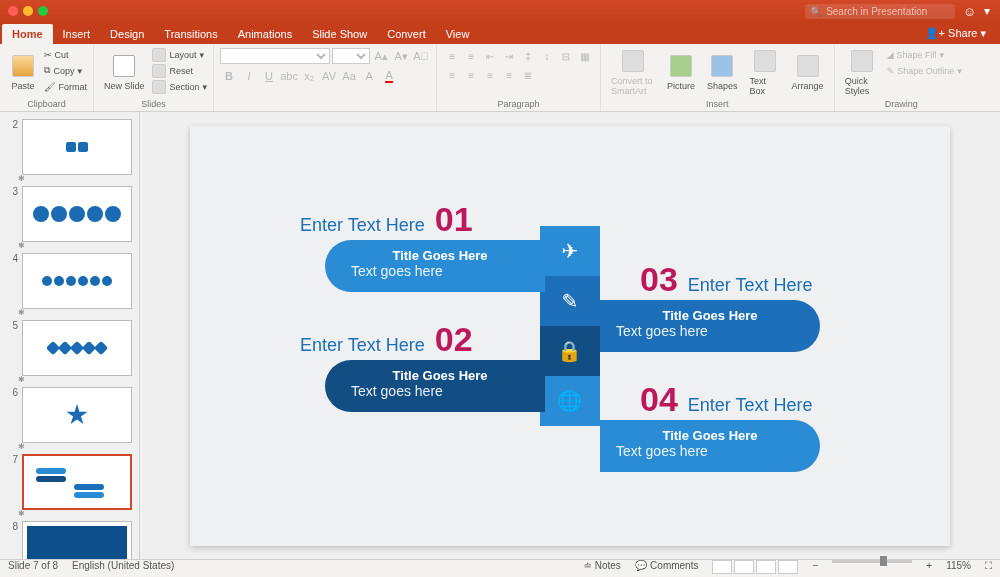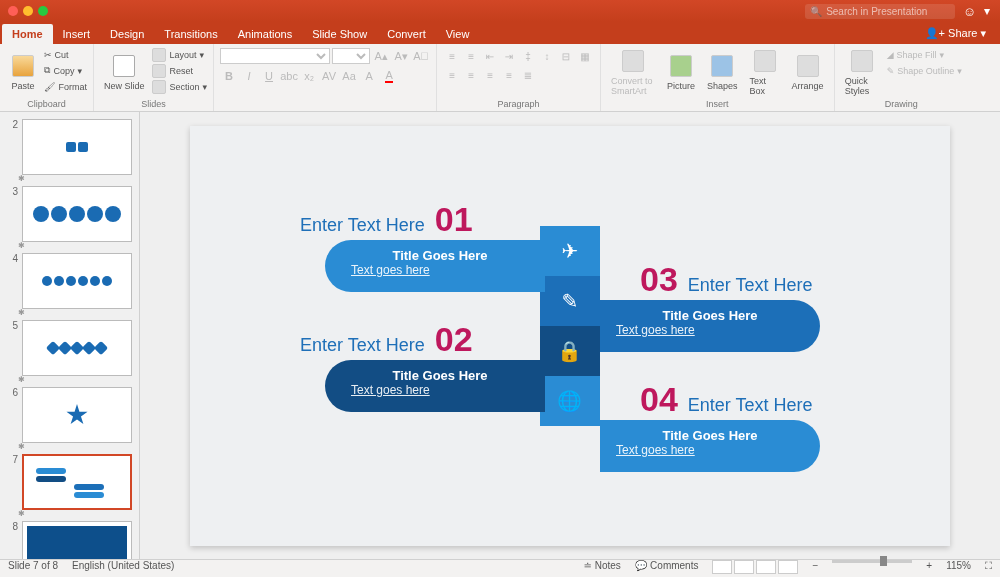--- a/index.html
+++ b/index.html
@@ -54,21 +54,21 @@
 .thumb-preview{position:absolute;inset:4px;}
 
 
 .canvas-area{flex:1;background:#efefef;display:flex;align-items:center;justify-content:center;position:relative;}
 .slide{width:760px;height:420px;background:#eef0f2;box-shadow:0 2px 6px rgba(0,0,0,0.2);position:relative;}
 .ri-header{font-size:18px;color:#1e6fb8;font-weight:400;display:flex;align-items:baseline;gap:10px;white-space:nowrap;}
 .ri-num{font-size:34px;font-weight:700;color:#be185d;}
 .ri-pill{width:220px;height:52px;border-radius:0 26px 26px 0;padding:8px 16px;color:#fff;margin-top:4px;}
 .ri-pill.left{border-radius:26px 0 0 26px;text-align:left;padding-left:26px;}
 .ri-title{font-size:13px;font-weight:600;text-align:center;}
-.ri-sub{font-size:12px;opacity:0.9;text-decoration:underline;}
+.ri-sub{font-size:14px;opacity:0.9;}
 
 .center-stack{position:absolute;left:350px;top:100px;width:60px;}
 .cs-block{height:50px;display:flex;align-items:center;justify-content:center;color:#fff;font-size:20px;}
 
 
 .statusbar{height:32px;background:#f3f2f1;border-top:1px solid #d0d0d0;display:flex;align-items:flex-start;font-size:10px;color:#555;padding:0 8px;gap:14px;}
 .statusbar .sp{flex:1;}
 .view-btns{display:flex;gap:2px;}
 .view-btn{width:20px;height:14px;border:1px solid #ccc;background:#fff;cursor:pointer;}
 .zoom-slider{width:80px;height:3px;background:#ccc;position:relative;}

